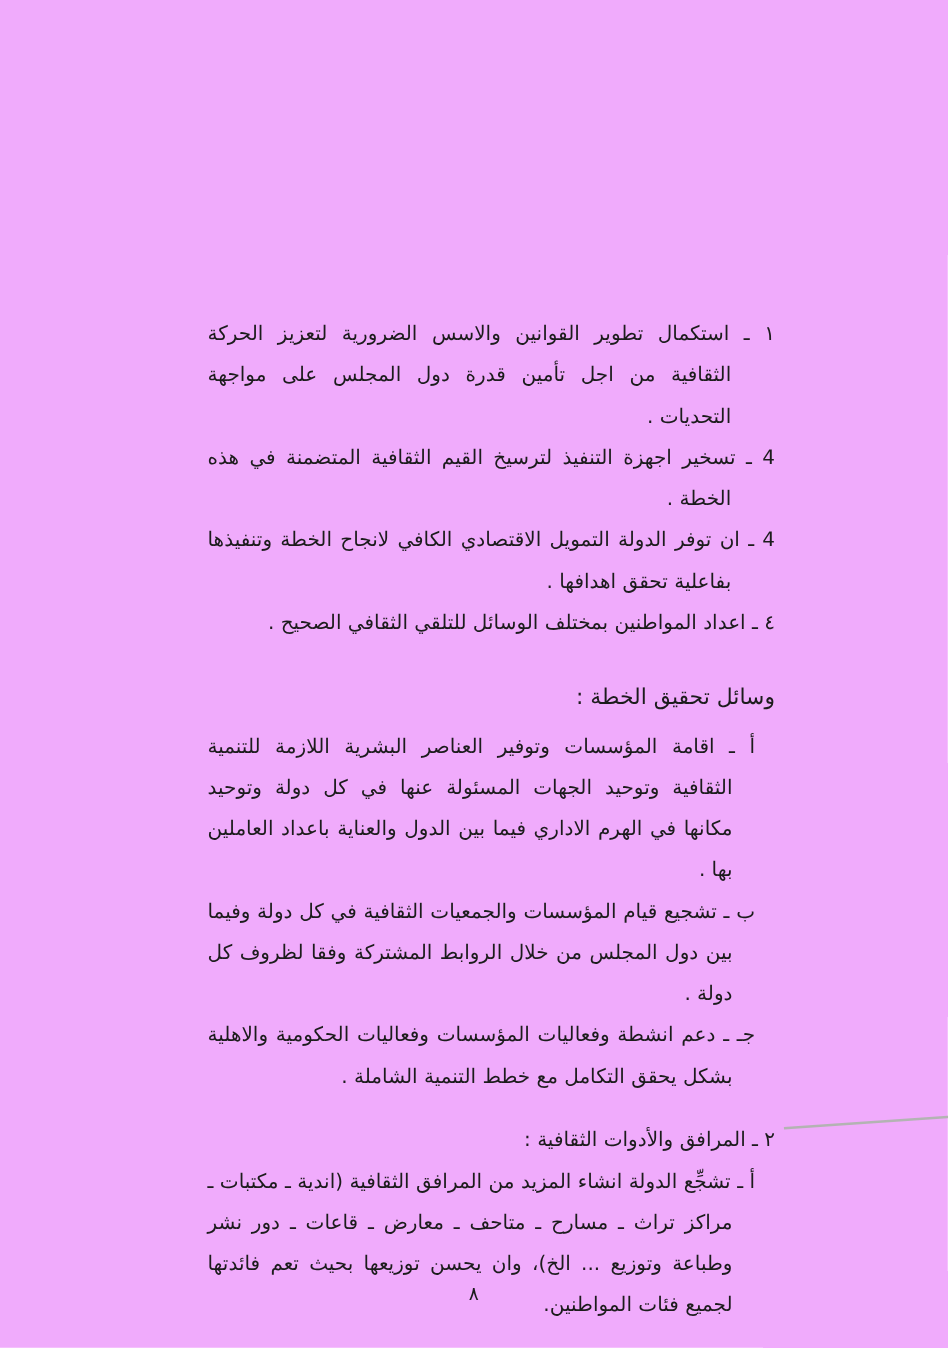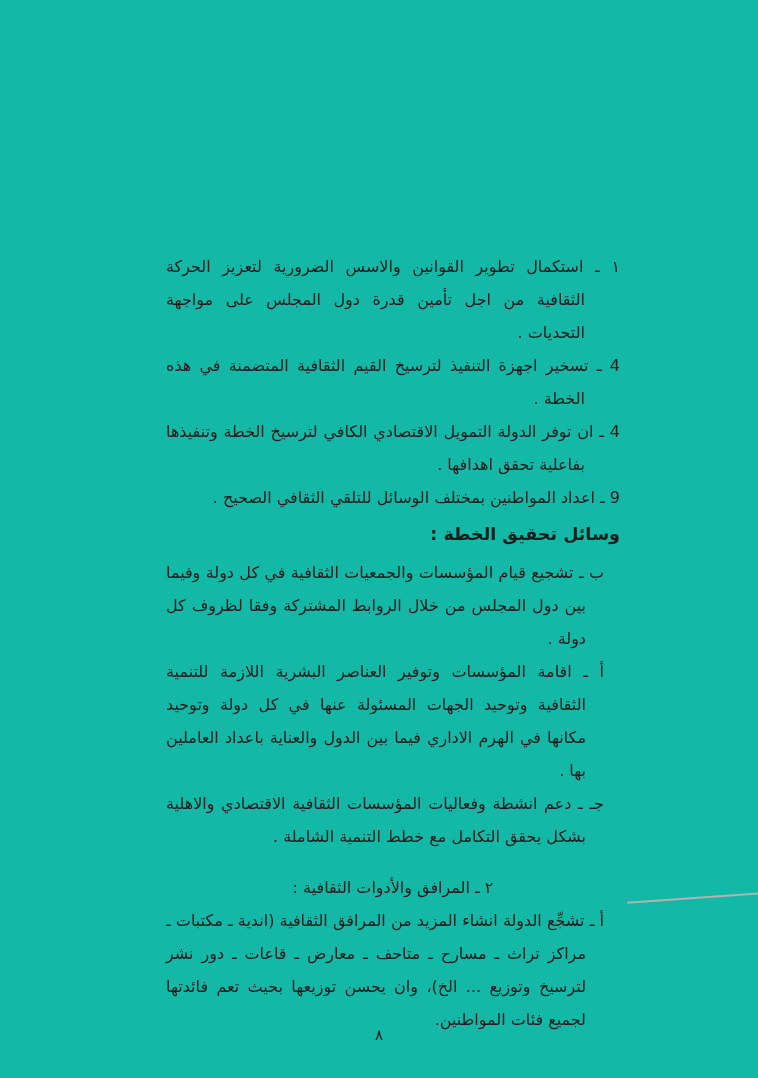--- a/index.html
+++ b/index.html
@@ -5,21 +5,21 @@
   html, body { margin: 0; padding: 0; }
   body {
     width: 758px; height: 1078px;
     background: #ffffff;
     font-family: "DejaVu Sans", sans-serif;
     position: relative;
     overflow: hidden;
   }
   .page {
     position: absolute; inset: 0;
-    background: #14b8a6;
+    background: #f0abfc;
     color: #1c1c1c;
   }
   .text-block {
     position: absolute;
     top: 250px; right: 138px;
     width: 454px;
     direction: rtl;
     text-align: justify;
     font-size: 16px;
     line-height: 33px;
@@ -28,27 +28,27 @@
   .item {
     padding-right: 35px;
     text-indent: -35px;
   }
   .sub-item {
     padding-right: 34px;
     text-indent: -18px;
   }
   .section-heading {
     font-size: 17.5px;
-    font-weight: bold;
-    margin: 4px 0 5px 0;
+    font-weight: normal;
+    margin: 28px 0 5px 0;
     line-height: 33px;
     text-align: right;
   }
   .subheading { text-align: right; }
-  .gap-top { margin-top: 18px !important; text-align: center; }
+  .gap-top { margin-top: 18px !important; }
   .marker { white-space: nowrap; }
   .page-number {
     position: absolute;
     bottom: 34px; left: 0;
     width: 100%;
     text-align: center;
     font-size: 15px;
     color: #1c1c1c;
   }
   .artifact-line {
@@ -63,36 +63,36 @@
 <body>
 
 <div class="page">
 
   <main class="text-block">
 
     <p class="item"><span class="marker">١ ـ</span> <span>استكمال تطوير القوانين والاسس الضرورية لتعزيز الحركة الثقافية من اجل تأمين قدرة دول المجلس على مواجهة التحديات .</span></p>
 
     <p class="item"><span class="marker">4 ـ</span> <span>تسخير اجهزة التنفيذ لترسيخ القيم الثقافية المتضمنة في هذه الخطة .</span></p>
 
-    <p class="item"><span class="marker">4 ـ</span> <span>ان توفر الدولة التمويل الاقتصادي الكافي لترسيخ الخطة وتنفيذها بفاعلية تحقق اهدافها .</span></p>
+    <p class="item"><span class="marker">4 ـ</span> <span>ان توفر الدولة التمويل الاقتصادي الكافي لانجاح الخطة وتنفيذها بفاعلية تحقق اهدافها .</span></p>
 
-    <p class="item"><span class="marker">9 ـ</span> <span>اعداد المواطنين بمختلف الوسائل للتلقي الثقافي الصحيح .</span></p>
+    <p class="item"><span class="marker">٤ ـ</span> <span>اعداد المواطنين بمختلف الوسائل للتلقي الثقافي الصحيح .</span></p>
 
     <h2 class="section-heading">وسائل تحقيق الخطة :</h2>
 
 
+    <p class="sub-item"><span class="marker">أ ـ</span> <span>اقامة المؤسسات وتوفير العناصر البشرية اللازمة للتنمية الثقافية وتوحيد الجهات المسئولة عنها في كل دولة وتوحيد مكانها في الهرم الاداري فيما بين الدول والعناية باعداد العاملين بها .</span></p>
+
     <p class="sub-item"><span class="marker">ب ـ</span> <span>تشجيع قيام المؤسسات والجمعيات الثقافية في كل دولة وفيما بين دول المجلس من خلال الروابط المشتركة وفقا لظروف كل دولة .</span></p>
 
-    <p class="sub-item"><span class="marker">أ ـ</span> <span>اقامة المؤسسات وتوفير العناصر البشرية اللازمة للتنمية الثقافية وتوحيد الجهات المسئولة عنها في كل دولة وتوحيد مكانها في الهرم الاداري فيما بين الدول والعناية باعداد العاملين بها .</span></p>
-
-    <p class="sub-item"><span class="marker">جـ ـ</span> <span>دعم انشطة وفعاليات المؤسسات الثقافية الاقتصادي والاهلية بشكل يحقق التكامل مع خطط التنمية الشاملة .</span></p>
+    <p class="sub-item"><span class="marker">جـ ـ</span> <span>دعم انشطة وفعاليات المؤسسات وفعاليات الحكومية والاهلية بشكل يحقق التكامل مع خطط التنمية الشاملة .</span></p>
 
     <p class="subheading gap-top">٢ ـ المرافق والأدوات الثقافية :</p>
 
-    <p class="sub-item"><span class="marker">أ ـ</span> <span>تشجِّع الدولة انشاء المزيد من المرافق الثقافية (اندية ـ مكتبات ـ مراكز تراث ـ مسارح ـ متاحف ـ معارض ـ قاعات ـ دور نشر لترسيخ وتوزيع ... الخ)، وان يحسن توزيعها بحيث تعم فائدتها لجميع فئات المواطنين.</span></p>
+    <p class="sub-item"><span class="marker">أ ـ</span> <span>تشجِّع الدولة انشاء المزيد من المرافق الثقافية (اندية ـ مكتبات ـ مراكز تراث ـ مسارح ـ متاحف ـ معارض ـ قاعات ـ دور نشر وطباعة وتوزيع ... الخ)، وان يحسن توزيعها بحيث تعم فائدتها لجميع فئات المواطنين.</span></p>
 
   </main>
 
   <div class="artifact-line"></div>
 
   <footer class="page-number">٨</footer>
 
 </div>
 
 </body></html>

